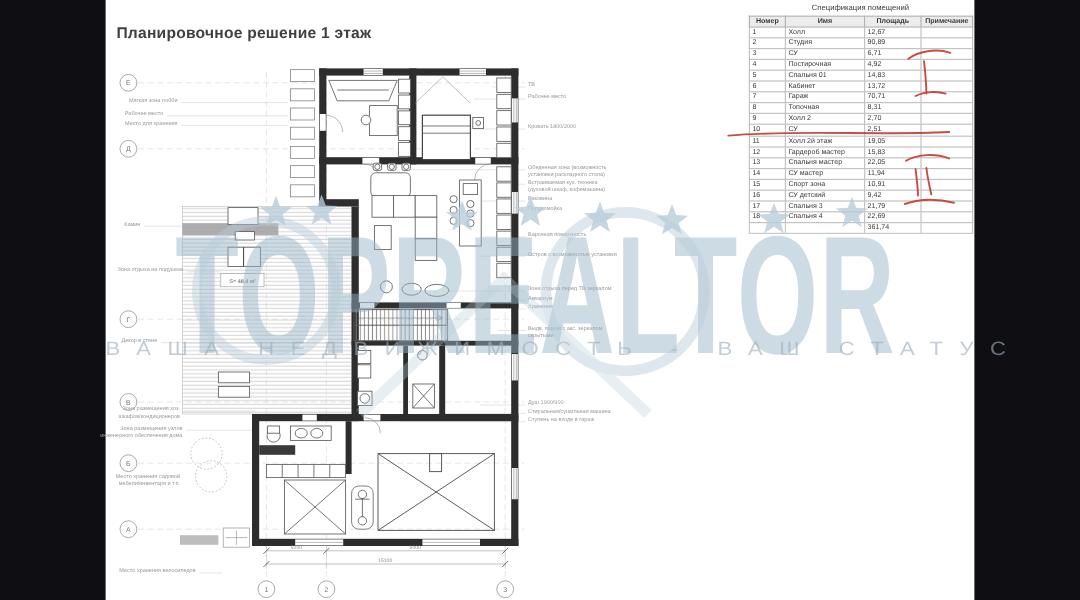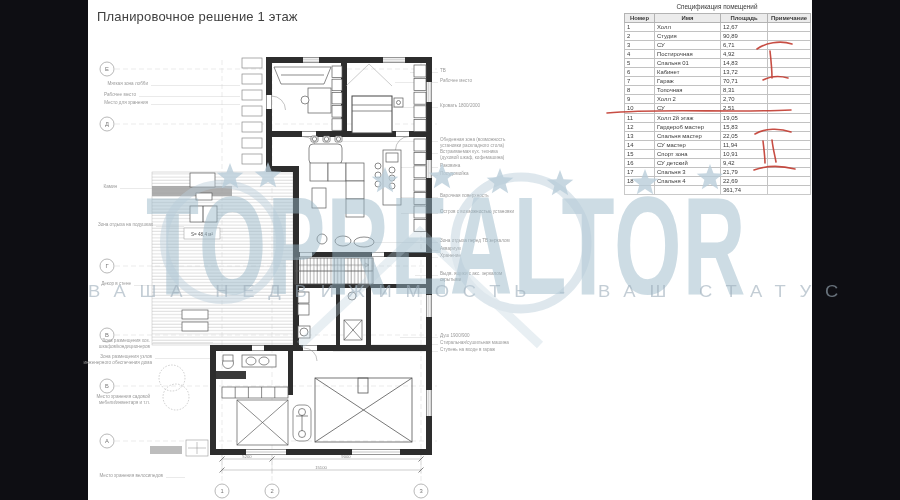--- a/index.html
+++ b/index.html
@@ -1,20 +1,20 @@
 <!DOCTYPE html>
 <html><head>
 <meta charset="utf-8">
 <style>
   html,body{margin:0;padding:0;background:#0e0e13;}
   #stage{position:relative;width:900px;height:500px;overflow:hidden;
          font-family:"Liberation Sans",sans-serif;}
   #page{position:absolute;left:88px;top:0;width:724px;height:500px;background:#ffffff;}
   #plan-svg,#overlay-svg{position:absolute;left:0;top:0;pointer-events:none;}
-  #page-title{position:absolute;left:97px;top:9px;font-size:13px;font-weight:400;
+  #page-title{position:absolute;left:97px;top:20px;font-size:13px;font-weight:700;
               color:#3f3f3f;letter-spacing:.2px;}
   
   #spec{position:absolute;left:624px;top:3px;width:186px;}
   #spec-title{font-size:6.4px;color:#3a3a3a;text-align:center;margin-bottom:3px;}
   #spec table{border-collapse:collapse;table-layout:fixed;width:186px;
               font-size:5.9px;color:#3a3a3a;}
   #spec th{font-weight:bold;background:#ececec;border:0.5px solid #b3b3b3;
            padding:0 2px;height:7.6px;text-align:center;}
   #spec td{border:0.5px solid #c2c2c2;padding:0 2px;height:8.1px;
            white-space:nowrap;overflow:hidden;}

